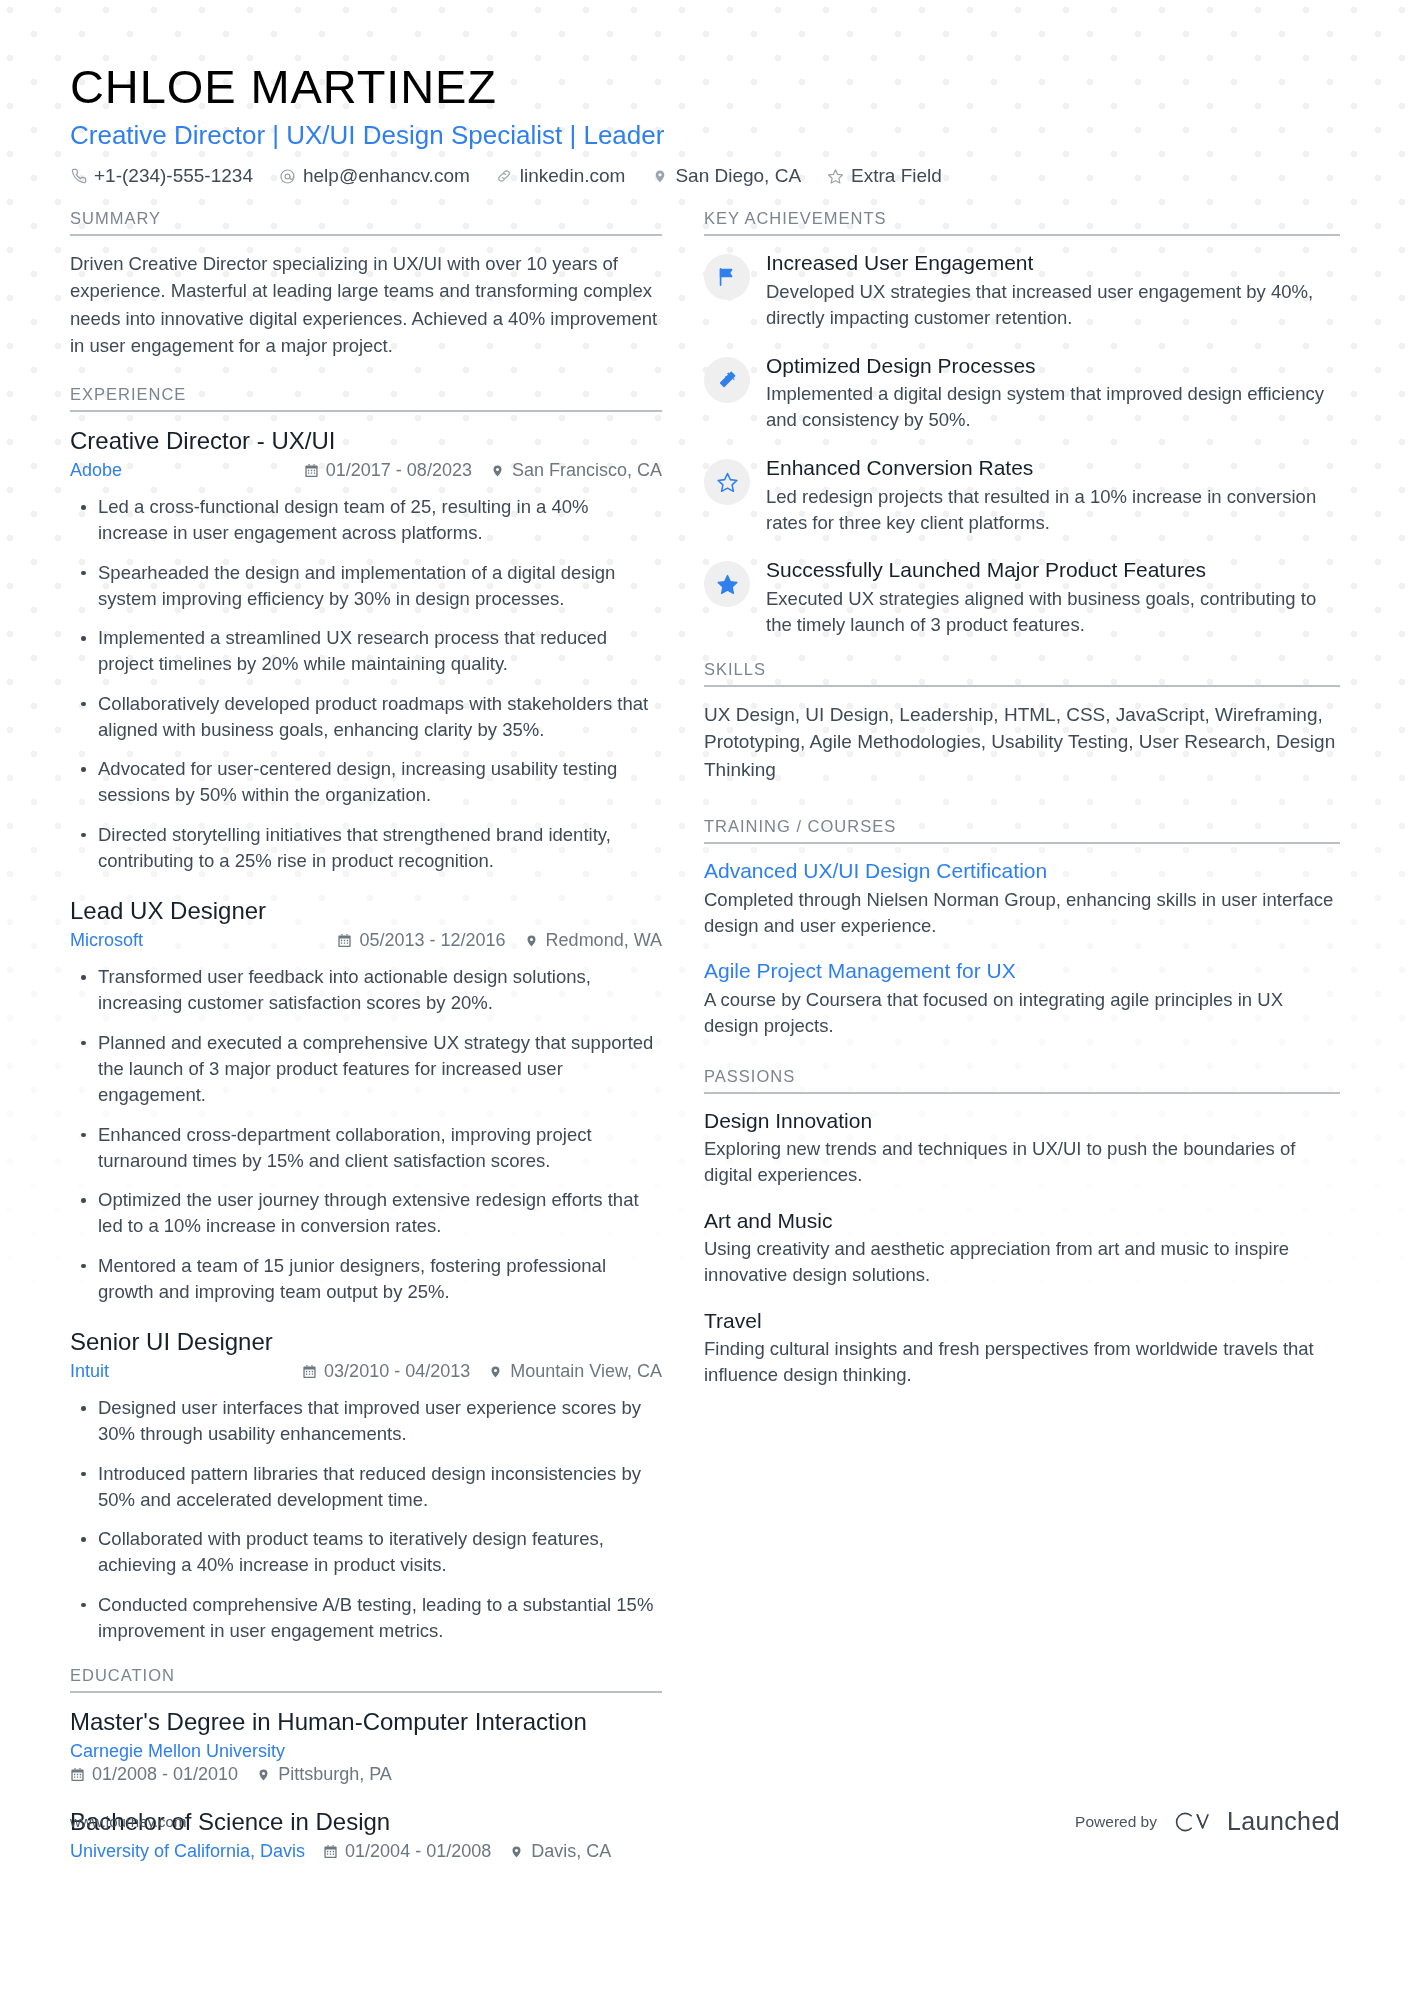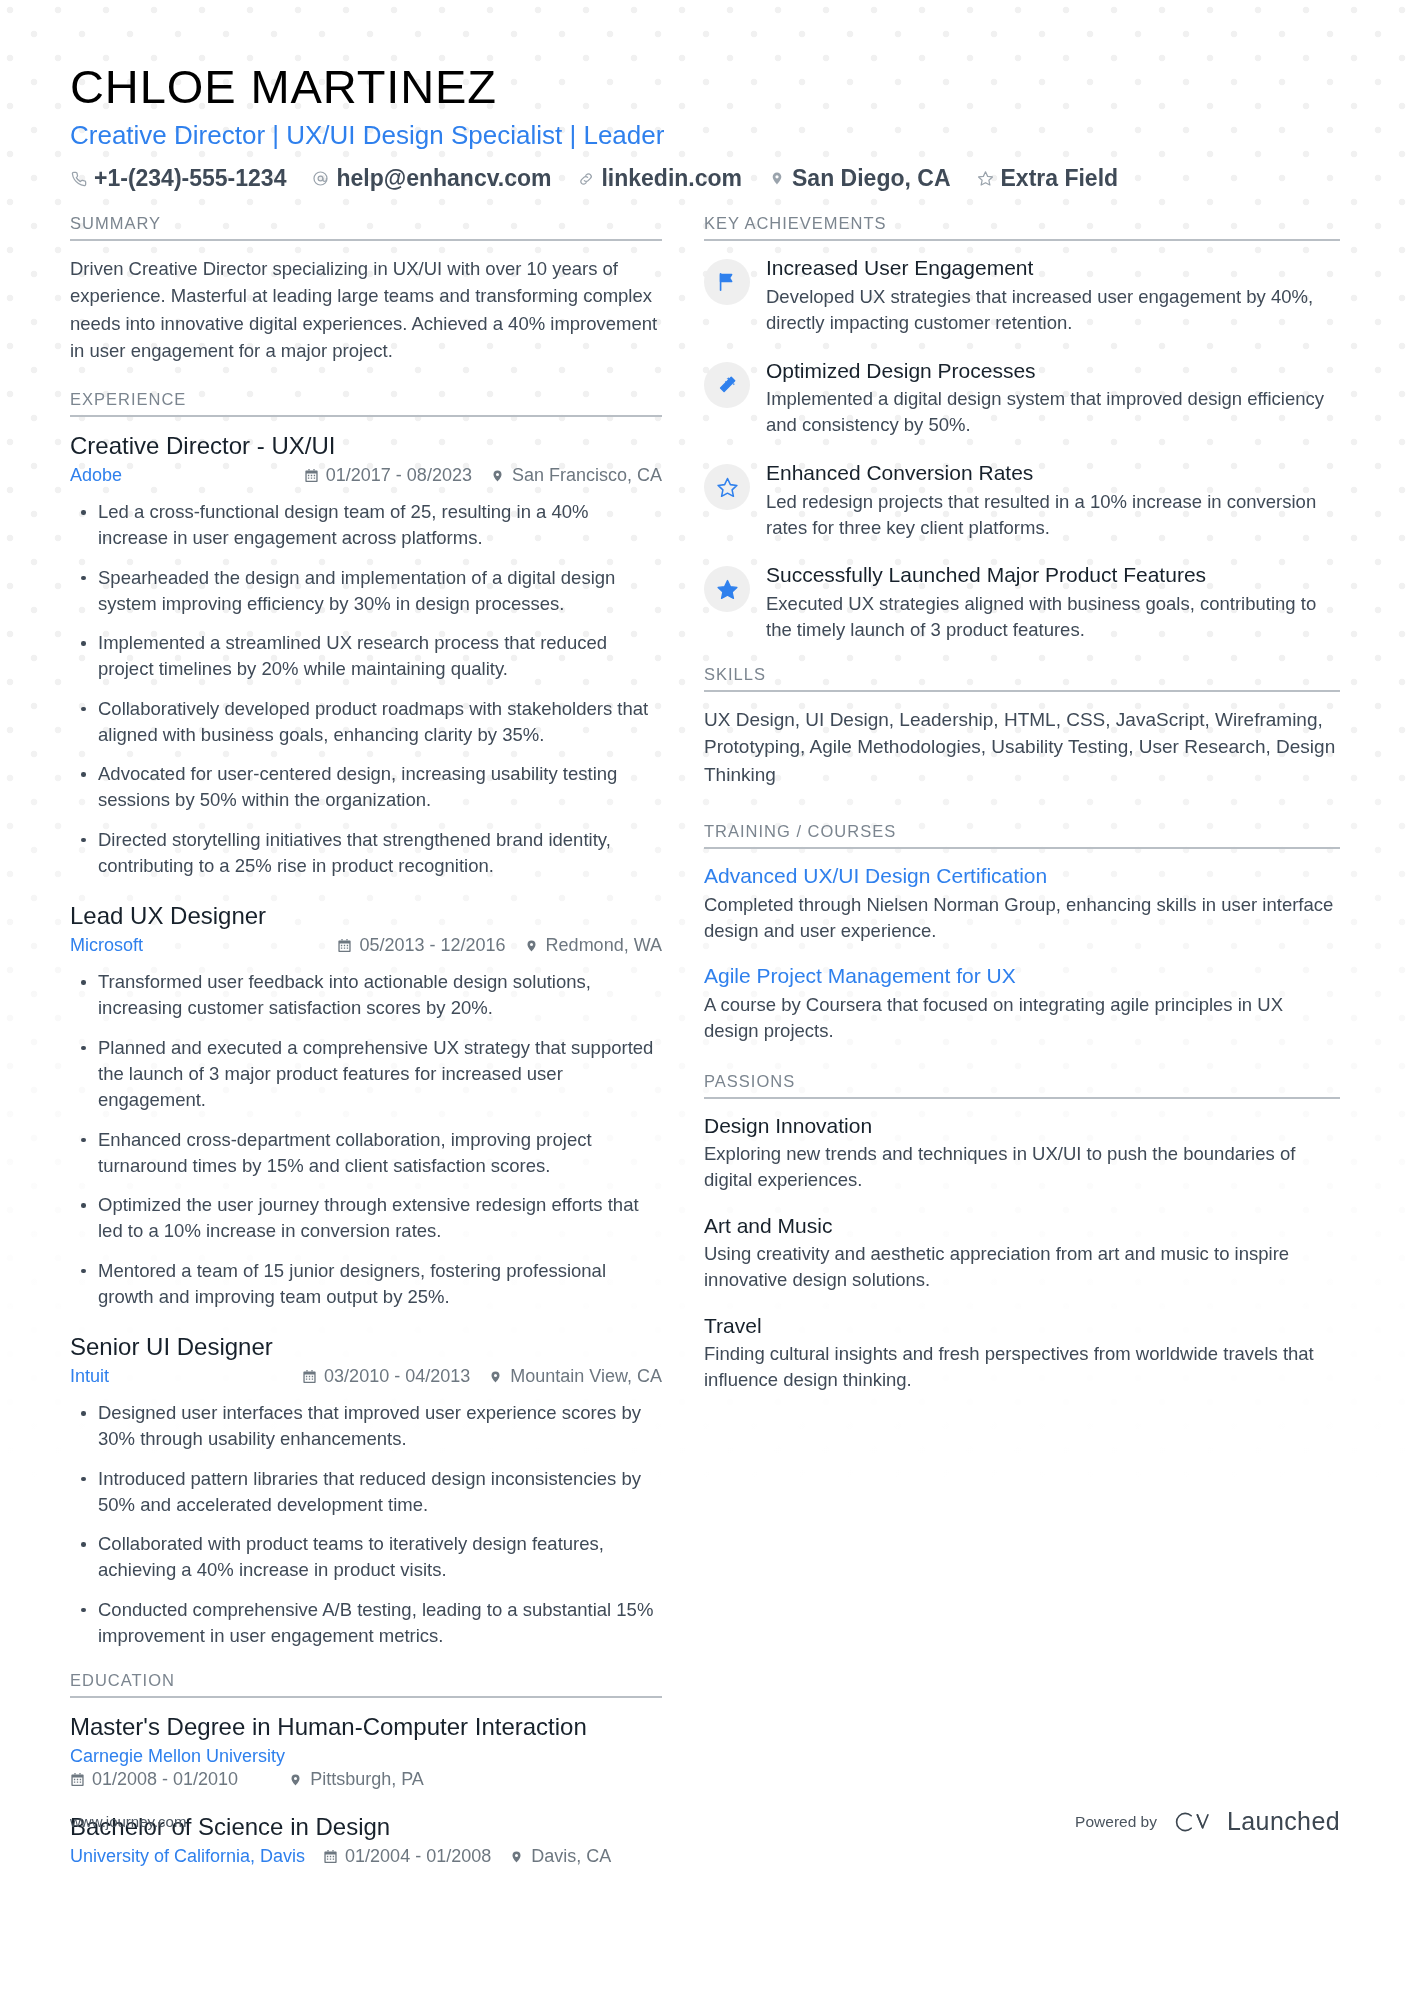--- a/index.html
+++ b/index.html
@@ -65,23 +65,22 @@
     font-weight: 400;
     margin-top: 6px;
     line-height: 1.25;
   }
   .contact-row {
     margin-top: 14px;
     display: flex;
     align-items: center;
     flex-wrap: wrap;
     gap: 0;
-    font-size: 23px;
+    font-size: 19px;
     color: #3f4a57;
-    font-weight: bold;
   }
   .contact-item {
     display: inline-flex;
     align-items: center;
     margin-right: 26px;
     white-space: nowrap;
   }
   .contact-item .ci-icon {
     display: inline-flex;
     align-items: center;
@@ -164,21 +163,21 @@
     width: 15px;
     height: 16px;
     margin-right: 7px;
     color: #6d7780;
     flex: 0 0 auto;
   }
   .meta-chip .m-icon svg { display: block; }
 
   
   .entry-meta.edu-stack { display: block; margin-bottom: 2px; }
-  .entry-meta.edu-line2 { margin-top: 2px; gap: 32px; }
+  .entry-meta.edu-line2 { margin-top: 2px; }
   .entry-meta.edu-line2 .meta-chip:first-child { margin-left: 0; }
   .entry-meta.edu-inline .meta-chip:first-of-type { margin-left: 26px; }
 
   ul.bullets {
     margin: 0;
     padding: 0 0 0 26px;
     list-style: none;
   }
   ul.bullets li {
     position: relative;

